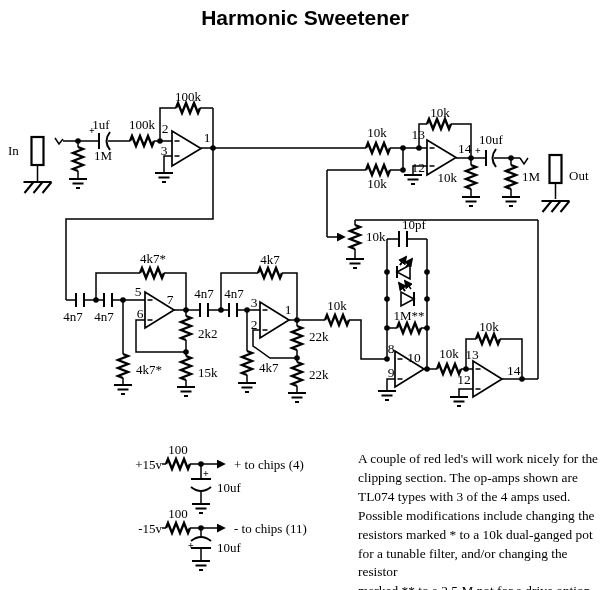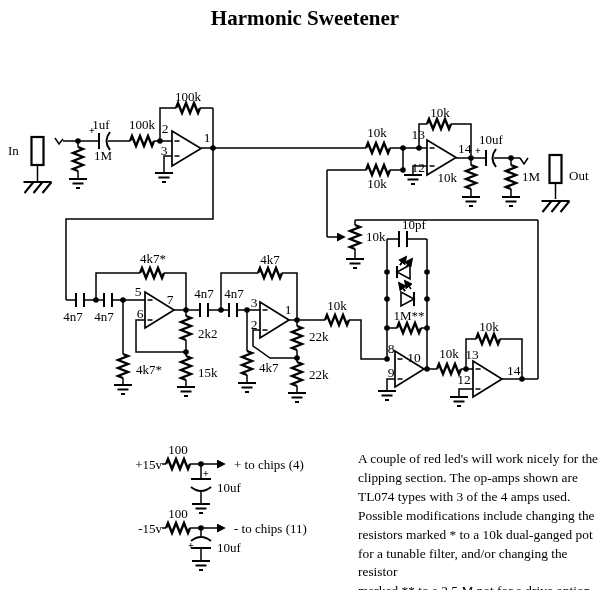--- a/index.html
+++ b/index.html
@@ -1,19 +1,19 @@
 <!DOCTYPE html>
 <html><head>
 <meta charset="utf-8">
 <style>
   html,body{margin:0;padding:0;background:#fff;}
   #canvas{position:relative;width:611px;height:590px;background:#ffffff;overflow:hidden;
           font-family:"Liberation Serif", serif;color:#000;}
   #title{position:absolute;left:140px;top:6px;width:330px;text-align:center;
-         font-size:21px;font-weight:bold;font-family:Liberation Serif, serif;}
+         font-size:21px;font-weight:bold;font-family:Liberation Sans, sans-serif;}
   #note{position:absolute;left:358px;top:450px;width:252px;font-size:13.4px;
         line-height:18.9px;white-space:pre-line;font-family:"Liberation Serif",serif;}
   svg{position:absolute;left:0;top:0;}
   svg text{font-family:"Liberation Serif",serif;font-size:13px;fill:#000;}
   svg text.pin{font-size:13.5px;}
   svg text.plus{font-size:10px;font-weight:bold;}
   .w{stroke:#000;stroke-width:1.5;fill:none;}
   .r{stroke:#000;stroke-width:2.4;fill:none;}
   .cp{stroke:#000;stroke-width:2;fill:none;}
   .tri{fill:#fff;stroke:#000;stroke-width:1.7;}

